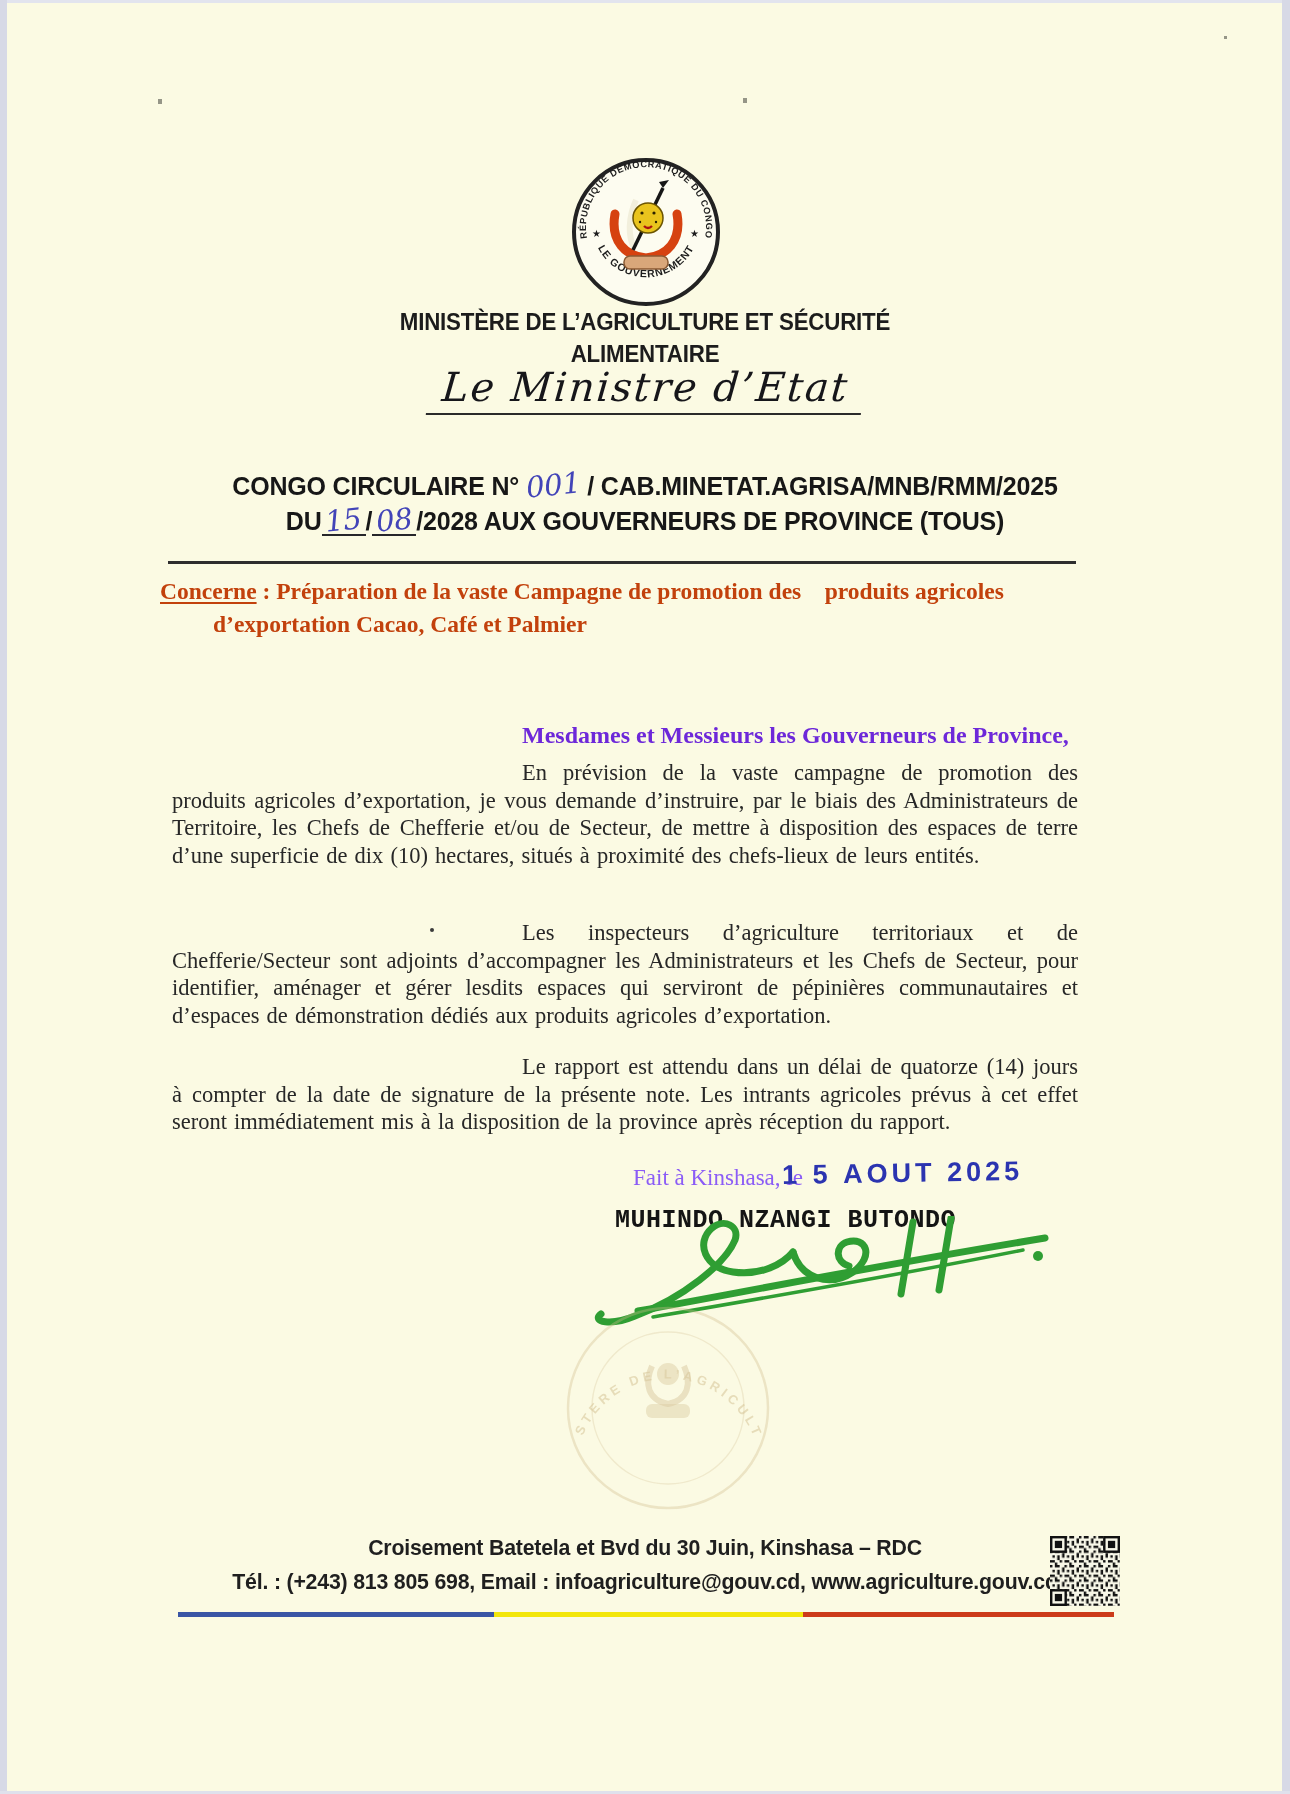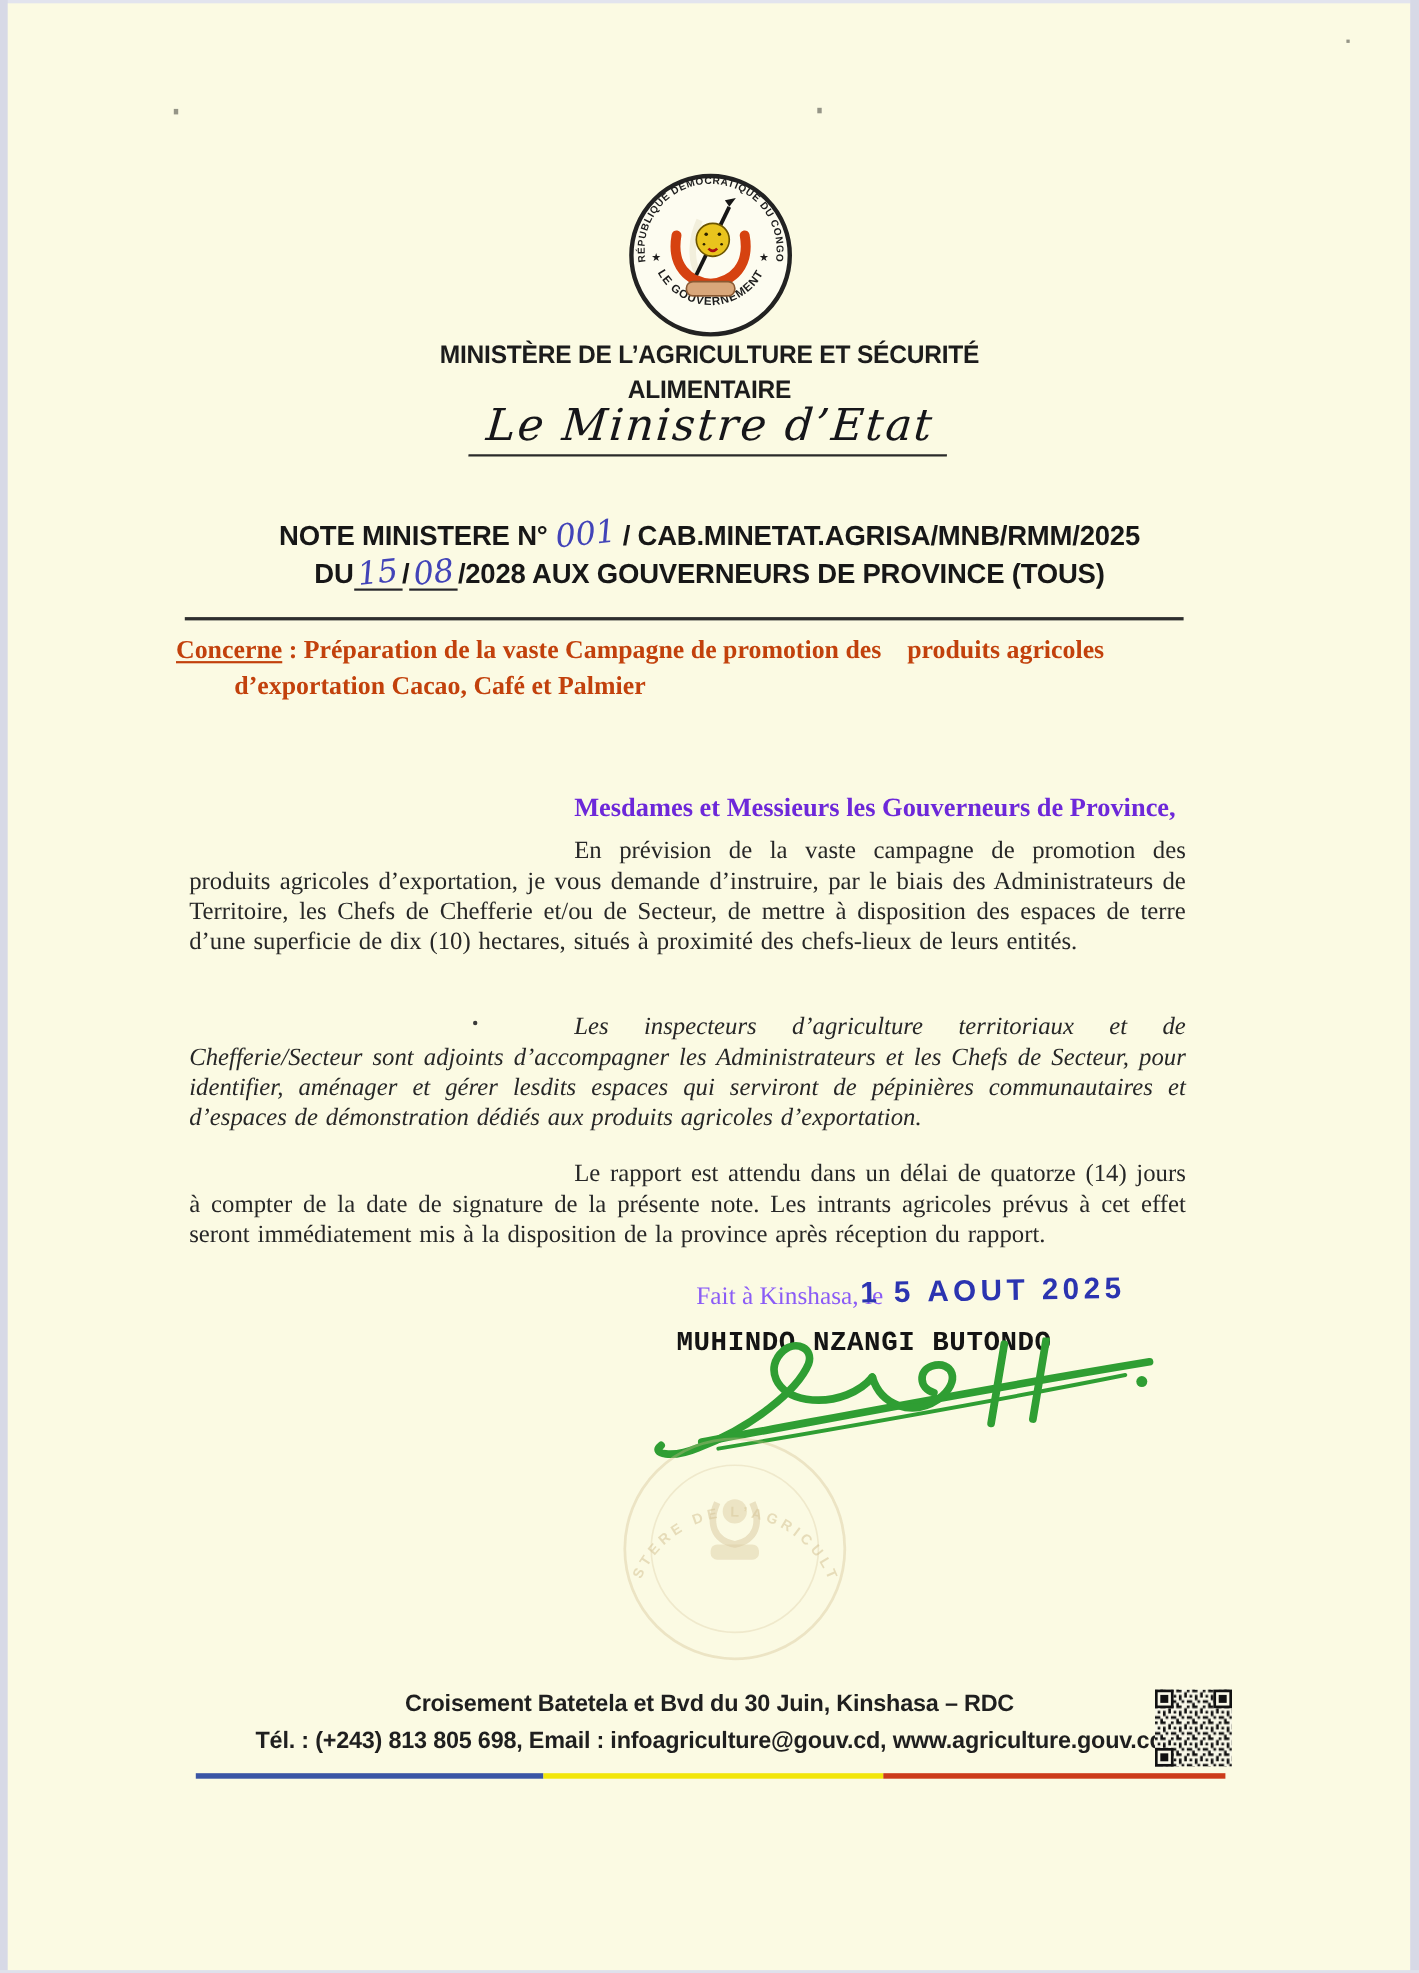--- a/index.html
+++ b/index.html
@@ -39,21 +39,21 @@
   .concerne{position:absolute;left:160px;top:575px;width:930px;
     font-weight:700;font-size:23.5px;line-height:33px;color:#c2410c;}
   .concerne .label{text-decoration:underline;text-underline-offset:3px;}
   .concerne .line2{margin-left:53px;}
 
   .salutation{position:absolute;left:522px;top:722px;font-weight:700;font-size:24px;color:#6d28d9;}
 
   .body-par{position:absolute;left:172px;width:906px;margin:0;
     font-size:22.5px;line-height:27.5px;color:#272727;
     text-align:justify;text-indent:350px;word-spacing:1.5px;}
-  .p1{top:759px;} .p2{top:919px;font-style:italic;} .p3{top:1053px;}
+  .p1{top:759px;} .p2{top:919px;} .p3{top:1053px;}
   .stray-dot{position:absolute;left:430px;top:928px;width:4px;height:4px;border-radius:50%;background:#3a3a3a;}
 
   .fait-line{position:absolute;left:633px;top:1165px;font-size:23px;color:#8b5cf6;}
   .date-stamp{position:absolute;left:782px;top:1158px;
     font-family:"Liberation Sans",sans-serif;font-weight:700;font-size:27px;
     letter-spacing:4px;color:#2b34b0;transform:rotate(-1deg);}
   .signatory{position:absolute;left:0;top:1206px;width:1546px;}
   .signatory span{position:absolute;left:615px;font-weight:700;font-size:25px;letter-spacing:0.5px;color:#141414;font-family:Liberation Mono, monospace;}
   .signature{position:absolute;left:583px;top:1216px;width:480px;height:125px;}
 
@@ -122,21 +122,21 @@
   <div class="ministry">
     <div>MINISTÈRE DE L’AGRICULTURE ET SÉCURITÉ</div>
     <div>ALIMENTAIRE</div>
   </div>
 
   <div class="minister-script">
     <span>Le Ministre d’Etat</span>
   </div>
 
   <div class="note-head">
-    <div><span>NOTE MINISTERE N° </span><span class="hand-blue">001</span><span> / CAB.MINETAT.AGRISA/MNB/RMM/2025</span></div>
+    <div><span>CONGO CIRCULAIRE N° </span><span class="hand-blue">001</span><span> / CAB.MINETAT.AGRISA/MNB/RMM/2025</span></div>
     <div><span>DU</span><span class="blank"><span class="hand-blue">15</span></span><span>/</span><span class="blank"><span class="hand-blue">08</span></span><span>/2028 AUX GOUVERNEURS DE PROVINCE (TOUS)</span></div>
   </div>
 
   <div class="rule"></div>
 
   <div class="concerne">
     <div><span class="label">Concerne</span><span> :  </span><span>Préparation de la vaste Campagne de promotion des&nbsp;&nbsp;&nbsp; produits agricoles</span></div>
     <div class="line2">d’exportation Cacao, Café et Palmier</div>
   </div>
 

